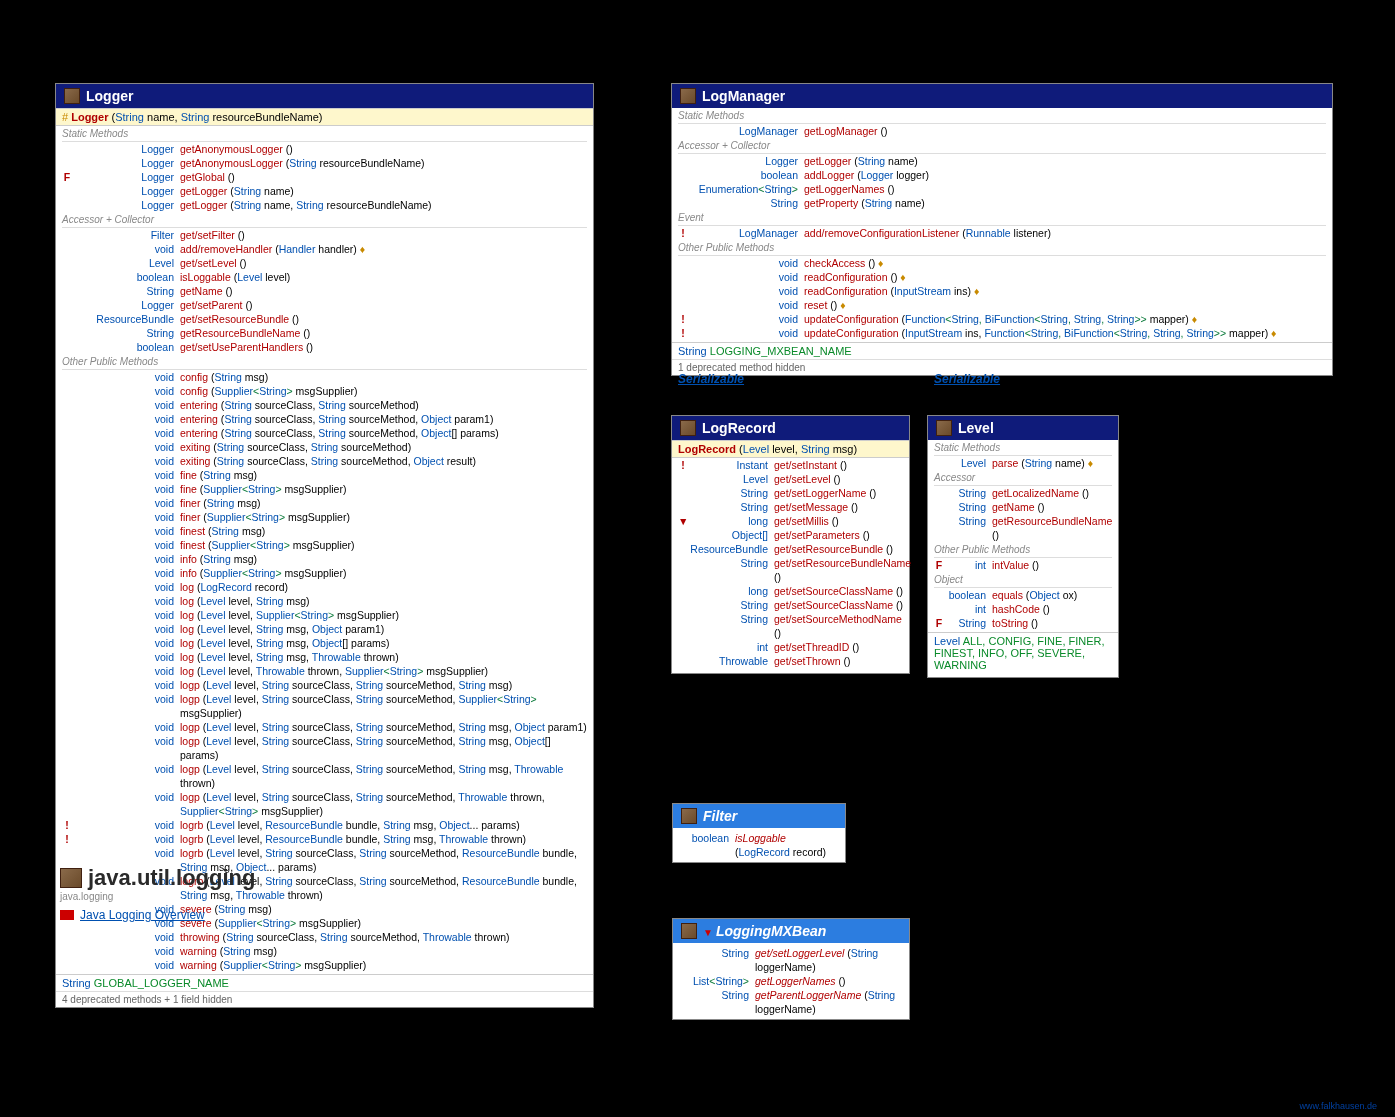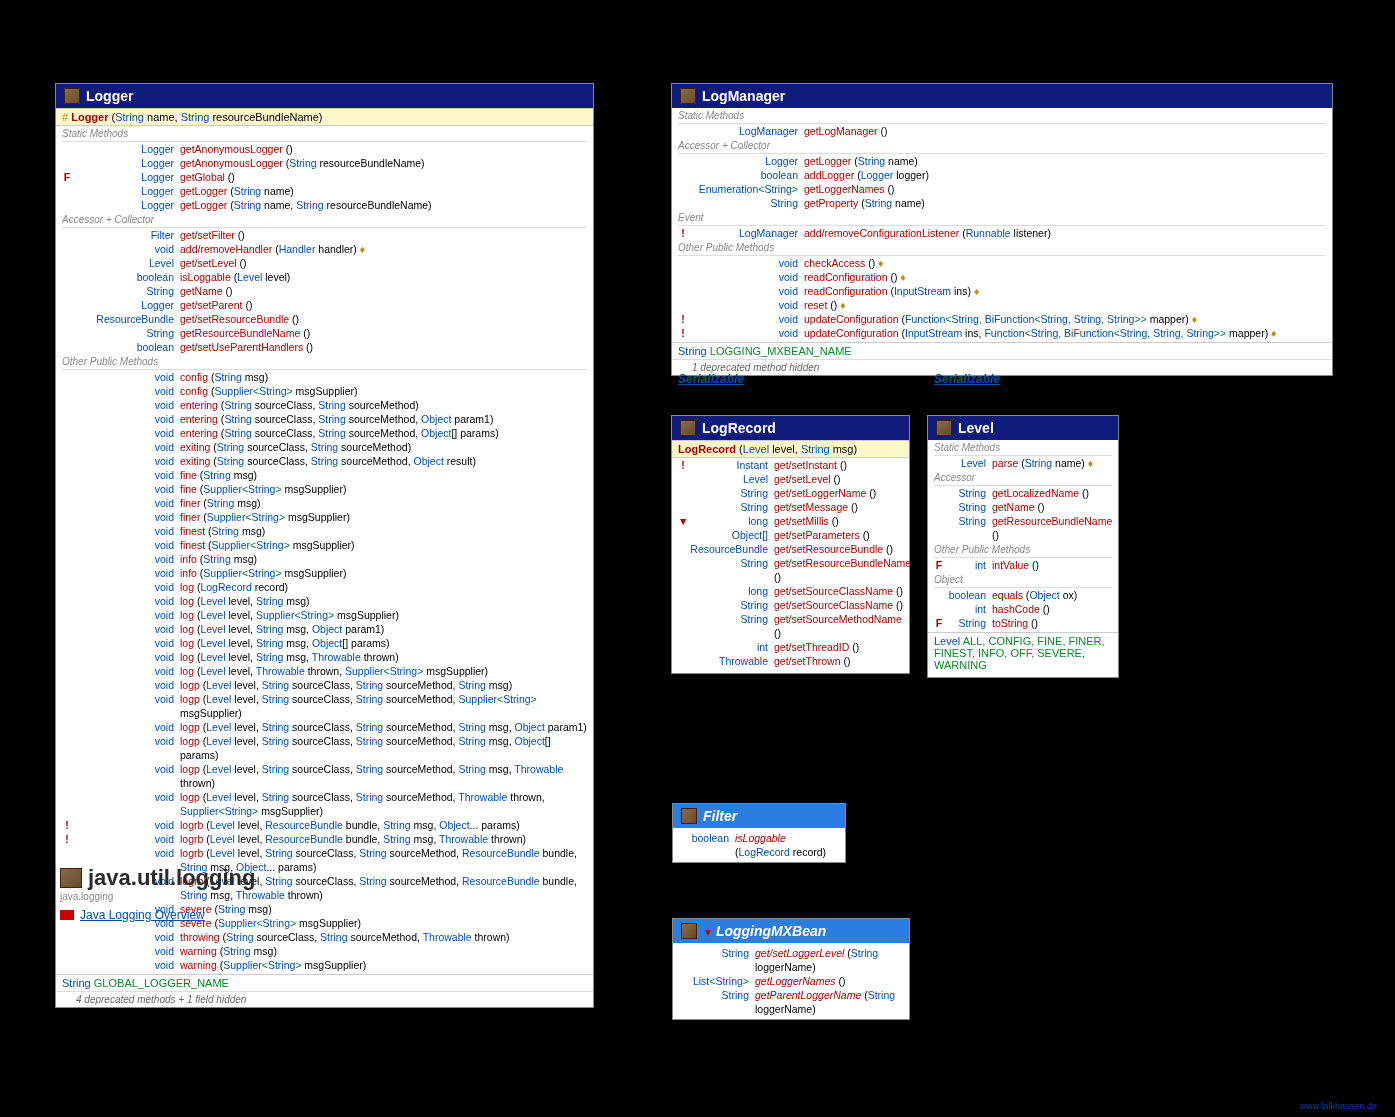--- a/index.html
+++ b/index.html
@@ -17,21 +17,21 @@
 .row { display:flex; align-items:baseline; padding:0; font-size:10.5px; line-height:14px; }
 .row .m { width:10px; color:#b00000; font-weight:bold; text-align:center; flex-shrink:0; }
 .row .rt { width:102px; text-align:right; padding-right:6px; flex-shrink:0; color:#0050b0;}
 .row .sig {}
 .method { color:#b00000; }
 .type { color:#0050b0; }
 .gen { color:#0a7a3a; }
 .const-row { padding:2px 6px; font-size:11px; border-top:1px solid #ccc; background:#fff; }
 .const-row .ty { color:#0050b0; }
 .const-row .cn { color:#0a8a2a; font-weight:normal; }
-.foot { padding:2px 20px; font-size:10px; color:#666; font-style:italic; border-top:1px solid #ddd; }
+.foot { padding:2px 6px; font-size:10px; color:#666; border-top:1px solid #ddd; }
 .serial { color:#0050b0; font-style:italic; font-weight:bold; text-decoration:underline; font-size:12px; }
 .pkg-block { position:absolute; }
 .pkg-block .title { font-size:22px; font-weight:bold; color:#2a2a2a; display:flex; align-items:center;}
 .pkg-block .sub { font-size:10px; color:#888; margin-bottom:6px; }
 .pkg-block .lnk { color:#0050b0; font-size:12px; text-decoration:underline; display:flex; align-items:center;}
 .pkg-block .oracle { width:14px; height:10px; background:#c00; margin-right:6px; display:inline-block;}
 .red-tri::before { content:"▼"; color:#c00; font-size:10px; margin-right:3px;}
 .watermark { position:absolute; right:18px; bottom:6px; color:#0040a0; font-size:9px; }
 </style>
 </head>

